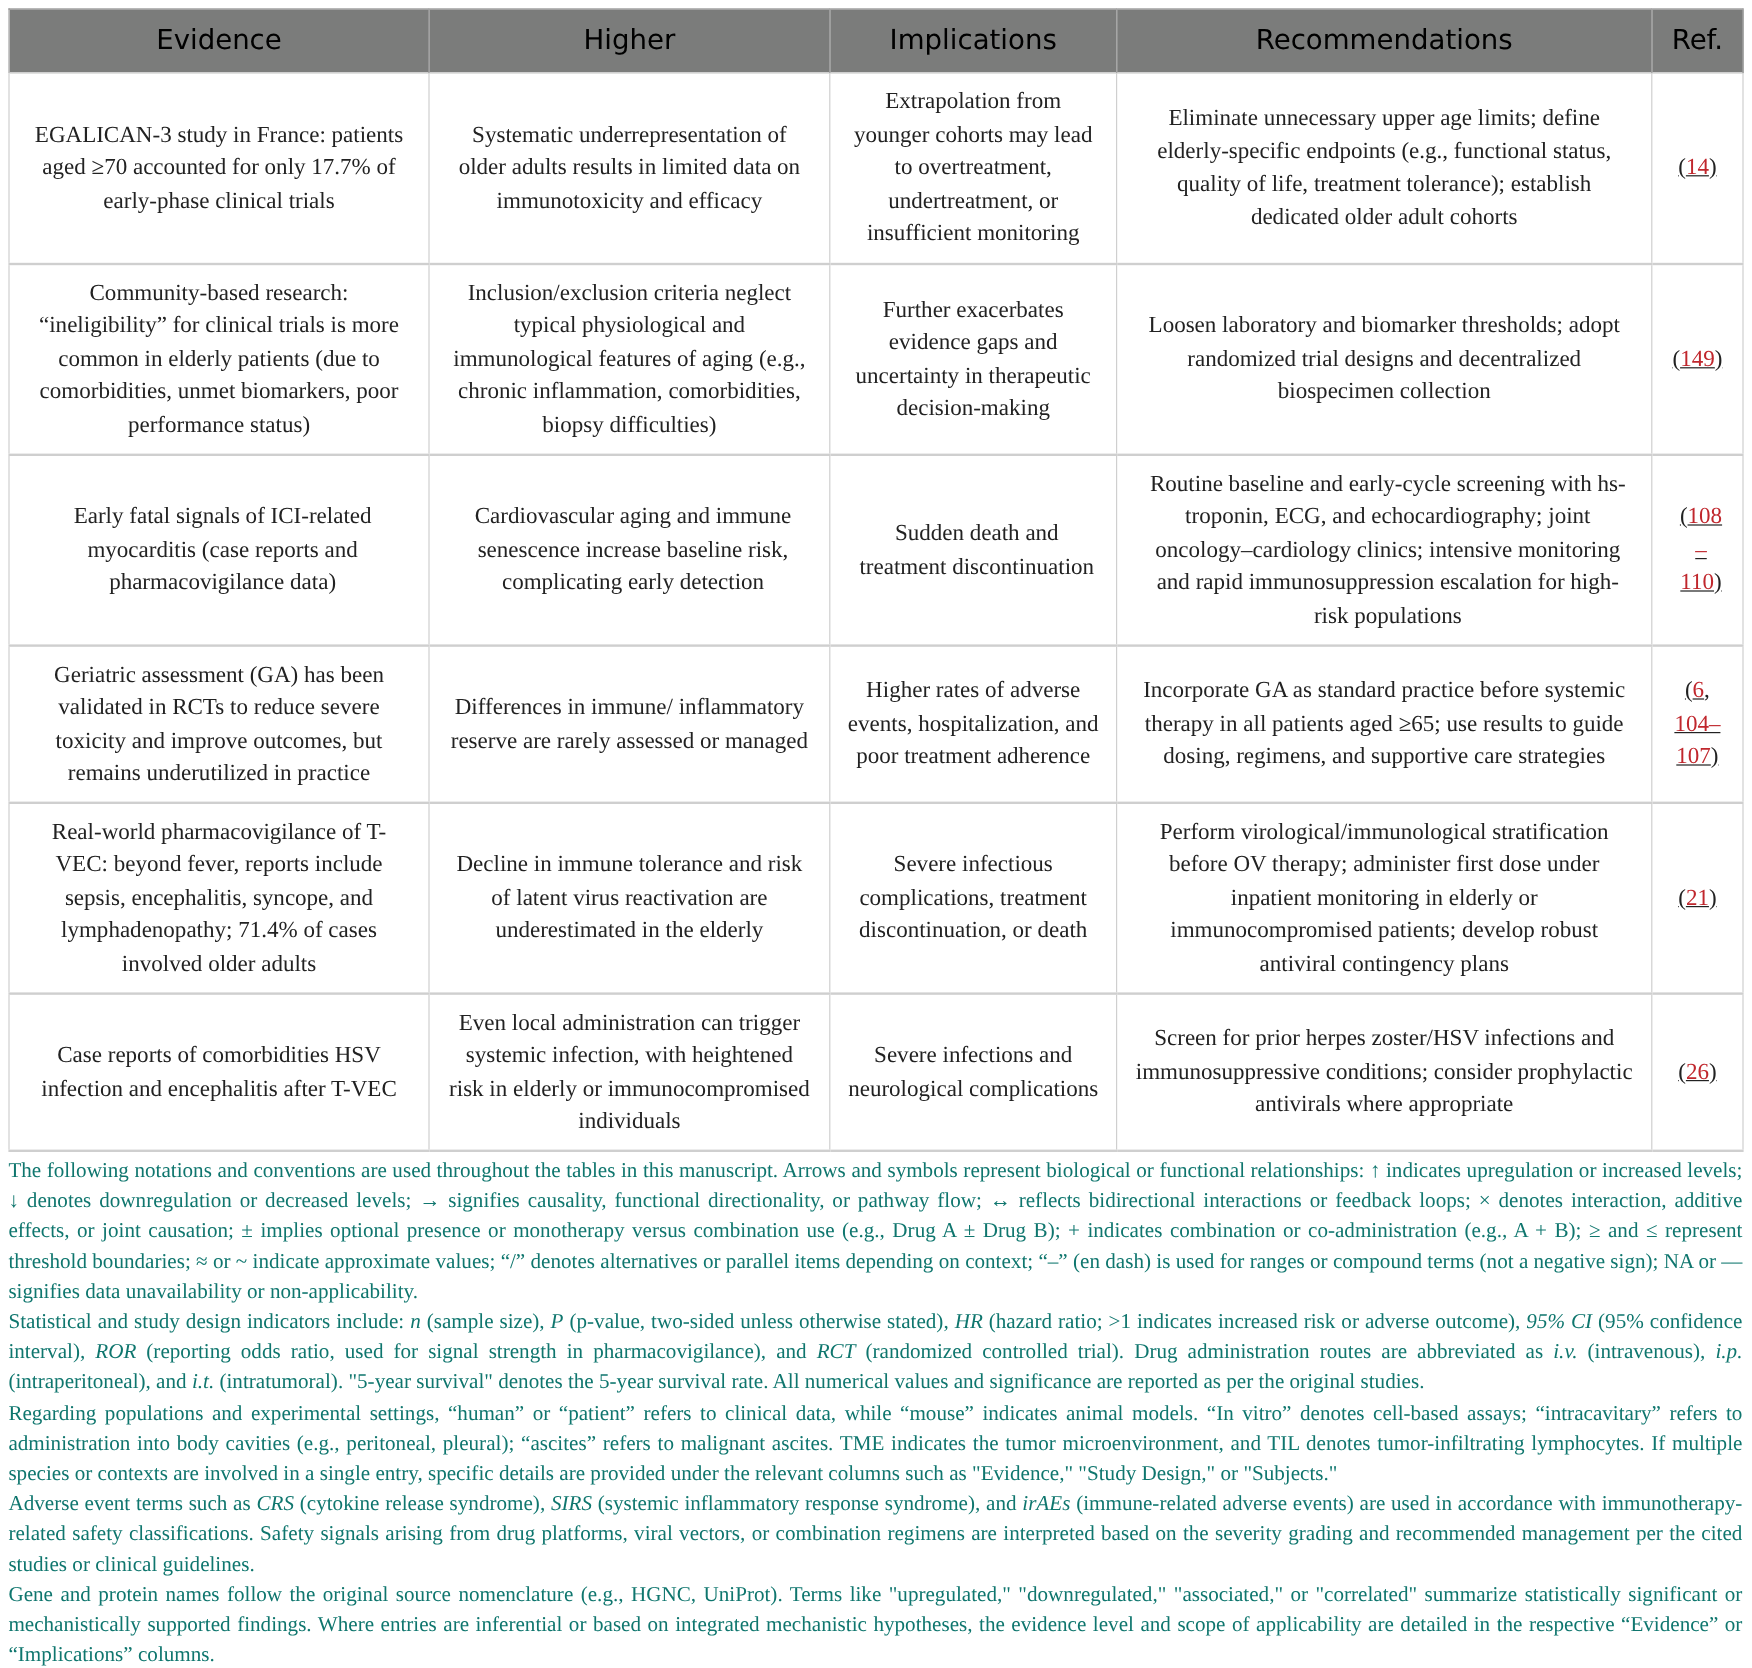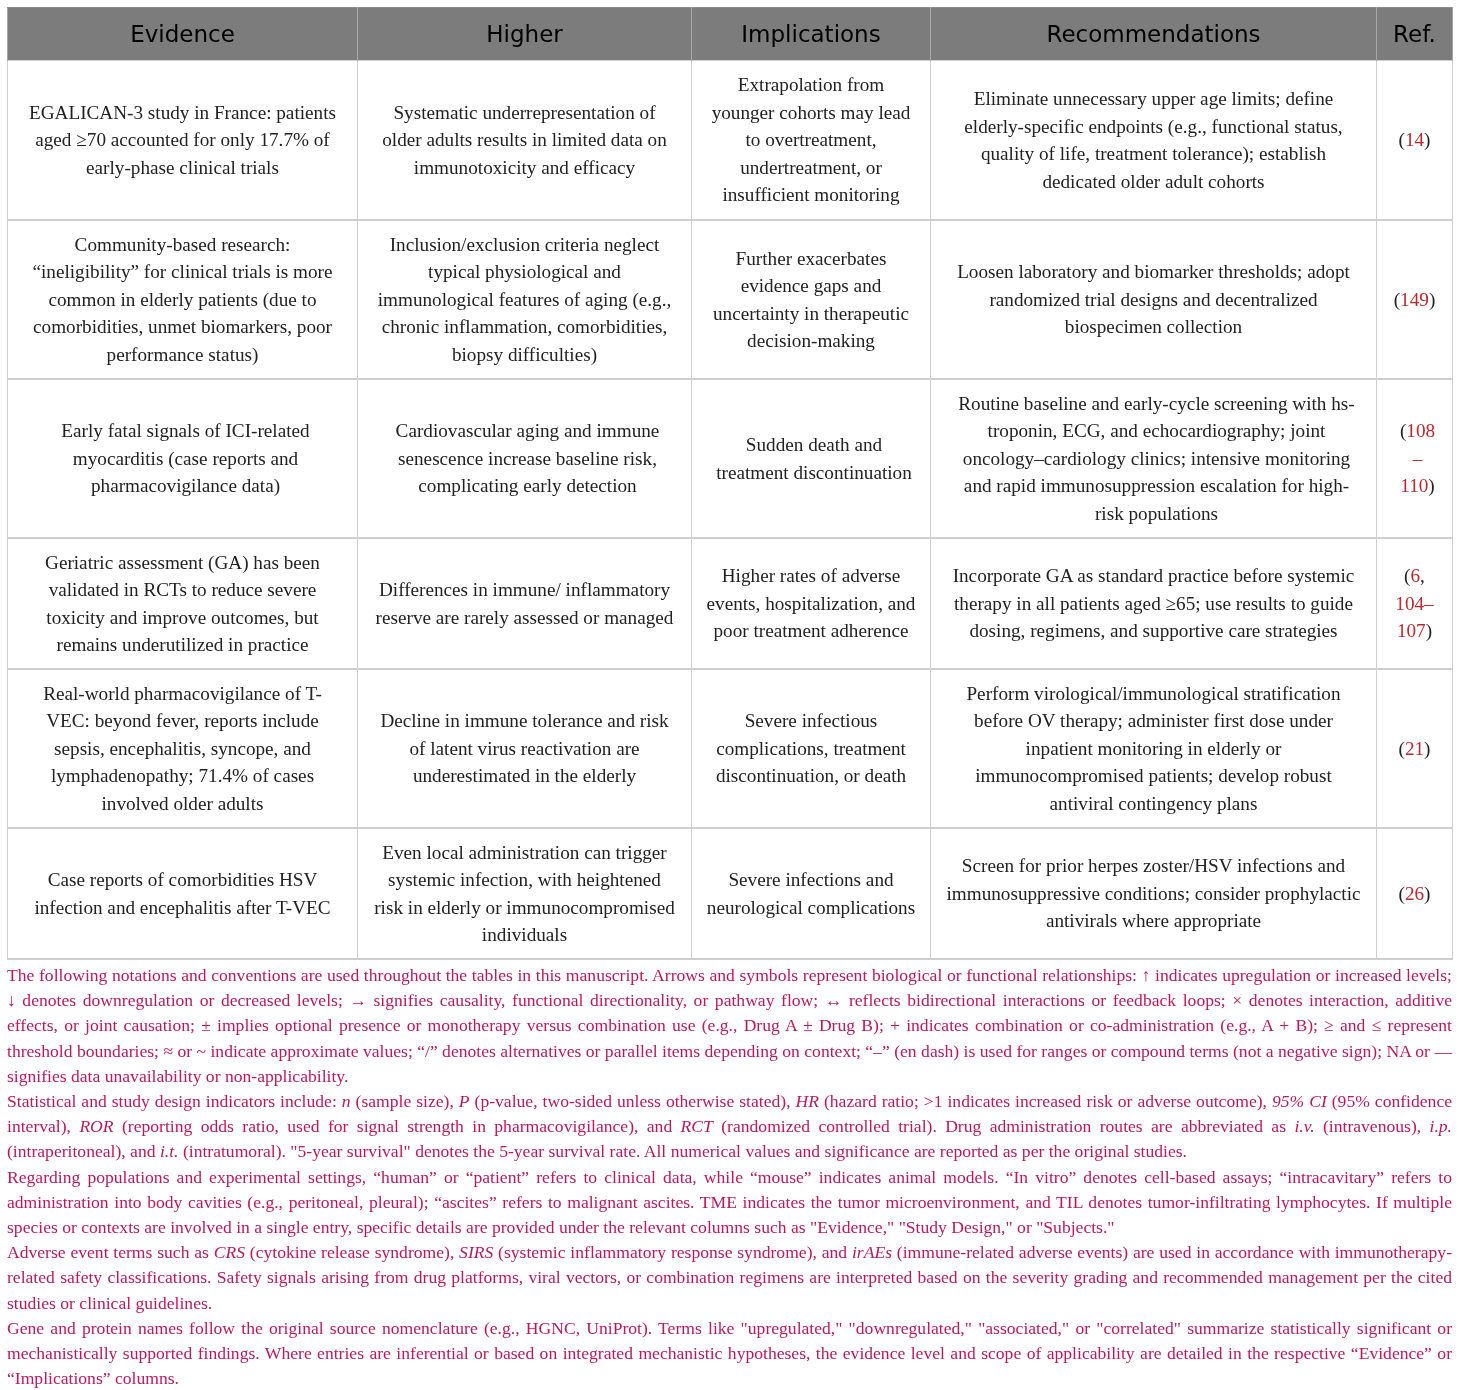--- a/index.html
+++ b/index.html
@@ -34,39 +34,39 @@
     font-size: 19.2px;
     line-height: 27.5px;
     padding: 6px 14px;
     word-wrap: break-word;
   }
   .col-ev  { width: 350px; }
   .col-det { width: 334px; }
   .col-imp { width: 239px; }
   .col-rec { width: 446px; }
   .col-ref { width: 76px; }
-  td.ref-cell { padding: 6px 4px; }
+  td.ref-cell { padding: 6px 4px; text-decoration: underline; }
   .ref-link { color: #c0272d; }
   .ref-paren { color: #222222; }
   tr.r1 td { height: 146px; }
   tr.r2 td { height: 145px; }
   tr.r3 td { height: 145px; padding-left: 20px; }
   tr.r4 td { height: 117px; }
   tr.r5 td { height: 145px; }
   tr.r6 td { height: 117px; }
 
   .footnotes {
     position: absolute;
     left: 7px;
     top: 963px;
     width: 1445px;
     font-family: "Liberation Serif", "DejaVu Serif", serif;
     font-size: 17.6px;
     line-height: 25.2px;
-    color: #be185d;
+    color: #0f766e;
     text-align: justify;
   }
   .footnotes p { margin: 0; }
   .footnotes em { font-style: italic; }
 </style>
 </head>
 <body>
 
 <div class="table-wrap">
   <table class="evidence-table">

